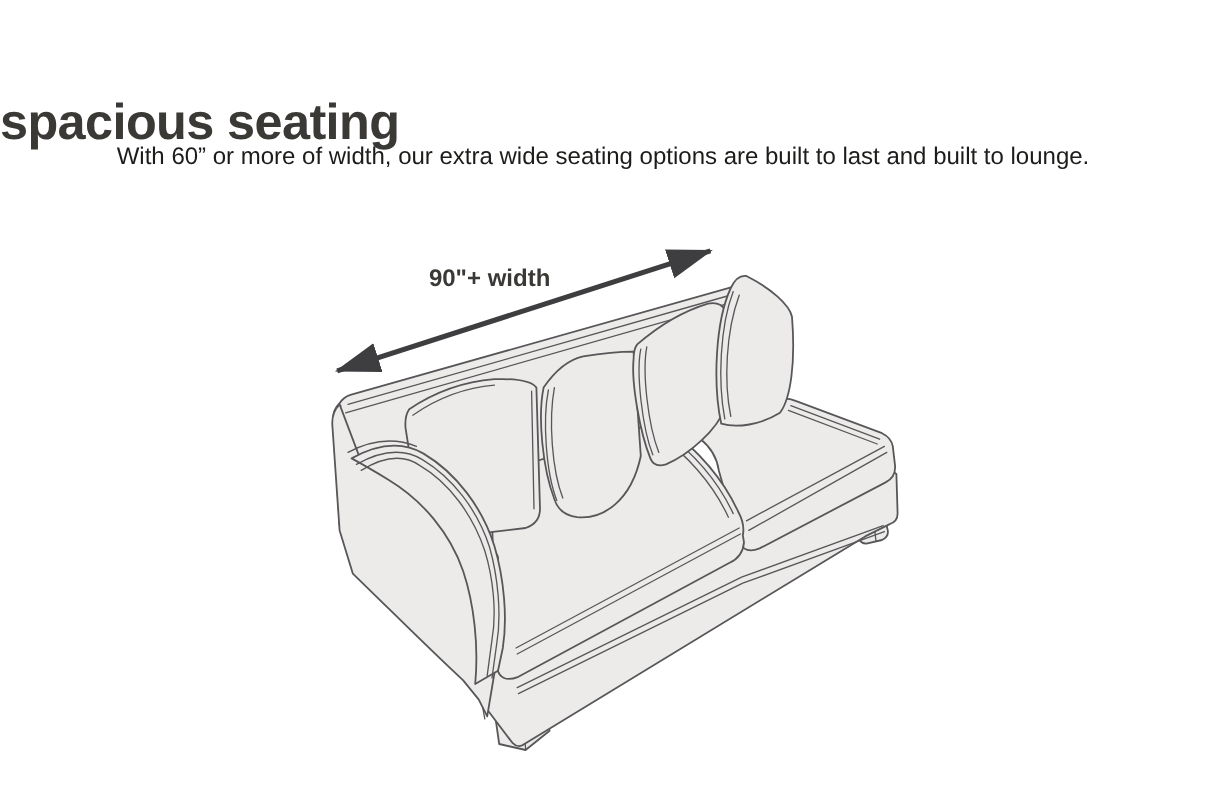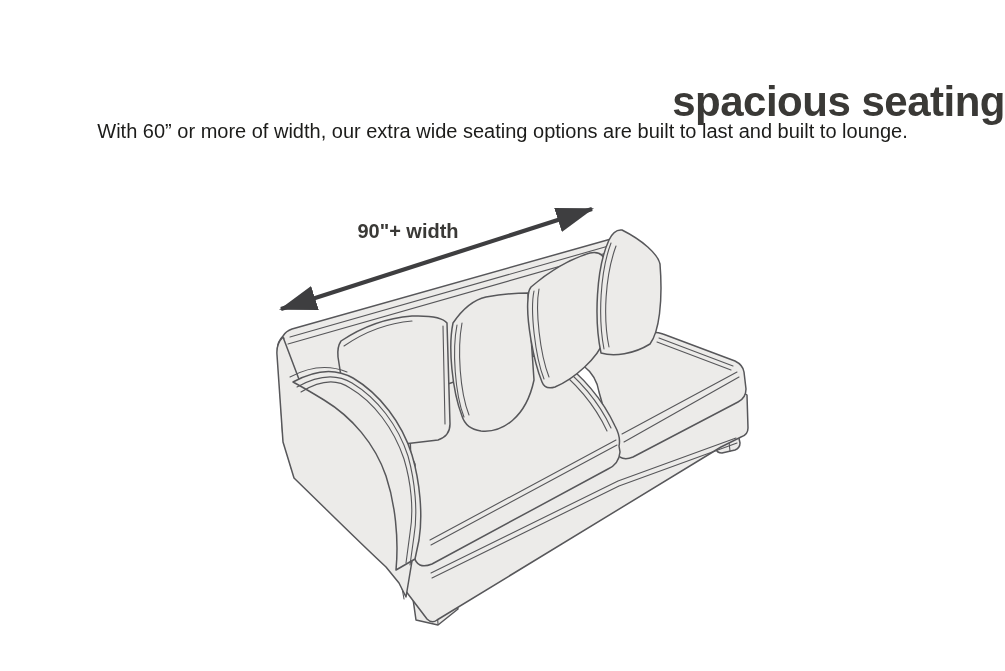--- a/index.html
+++ b/index.html
@@ -1,18 +1,18 @@
 <!DOCTYPE html>
 <html style="--sofa-outline: #57575a; --sofa-fill: #ecebe9; --arrow: #3e3e40; --heading-text: #3a3936; --body-text: #1c1c1a;"><head>
 <meta charset="utf-8">
 <style>
   html,body{margin:0;padding:0;background:#fff;}
   .page{position:relative;width:1005px;height:671px;background:#fff;overflow:hidden;
         font-family:"Liberation Sans",sans-serif;}
-  .page-title{position:absolute;top:50px;left:0;width:100%;text-align:right;
+  .page-title{position:absolute;top:50px;left:0;width:100%;text-align:left;
         font-weight:700;font-size:42px;letter-spacing:-0.5px;
         color:var(--heading-text,#3a3936);}
   .description{position:absolute;top:119px;left:0;width:100%;text-align:center;
         font-size:20px;line-height:24.5px;color:var(--body-text,#1c1c1a);}
   svg.sofa{position:absolute;left:0;top:0;}
   .sofa-solid{fill:var(--sofa-fill,#ecebe9);stroke:var(--sofa-outline,#57575a);
         stroke-width:1.5;stroke-linejoin:round;stroke-linecap:round;}
   .sofa-line{fill:none;stroke:var(--sofa-outline,#57575a);stroke-width:1.1;
         stroke-linejoin:round;stroke-linecap:round;}
   .arrow-line{stroke:var(--arrow,#3e3e40);stroke-width:4.2;fill:none;}

